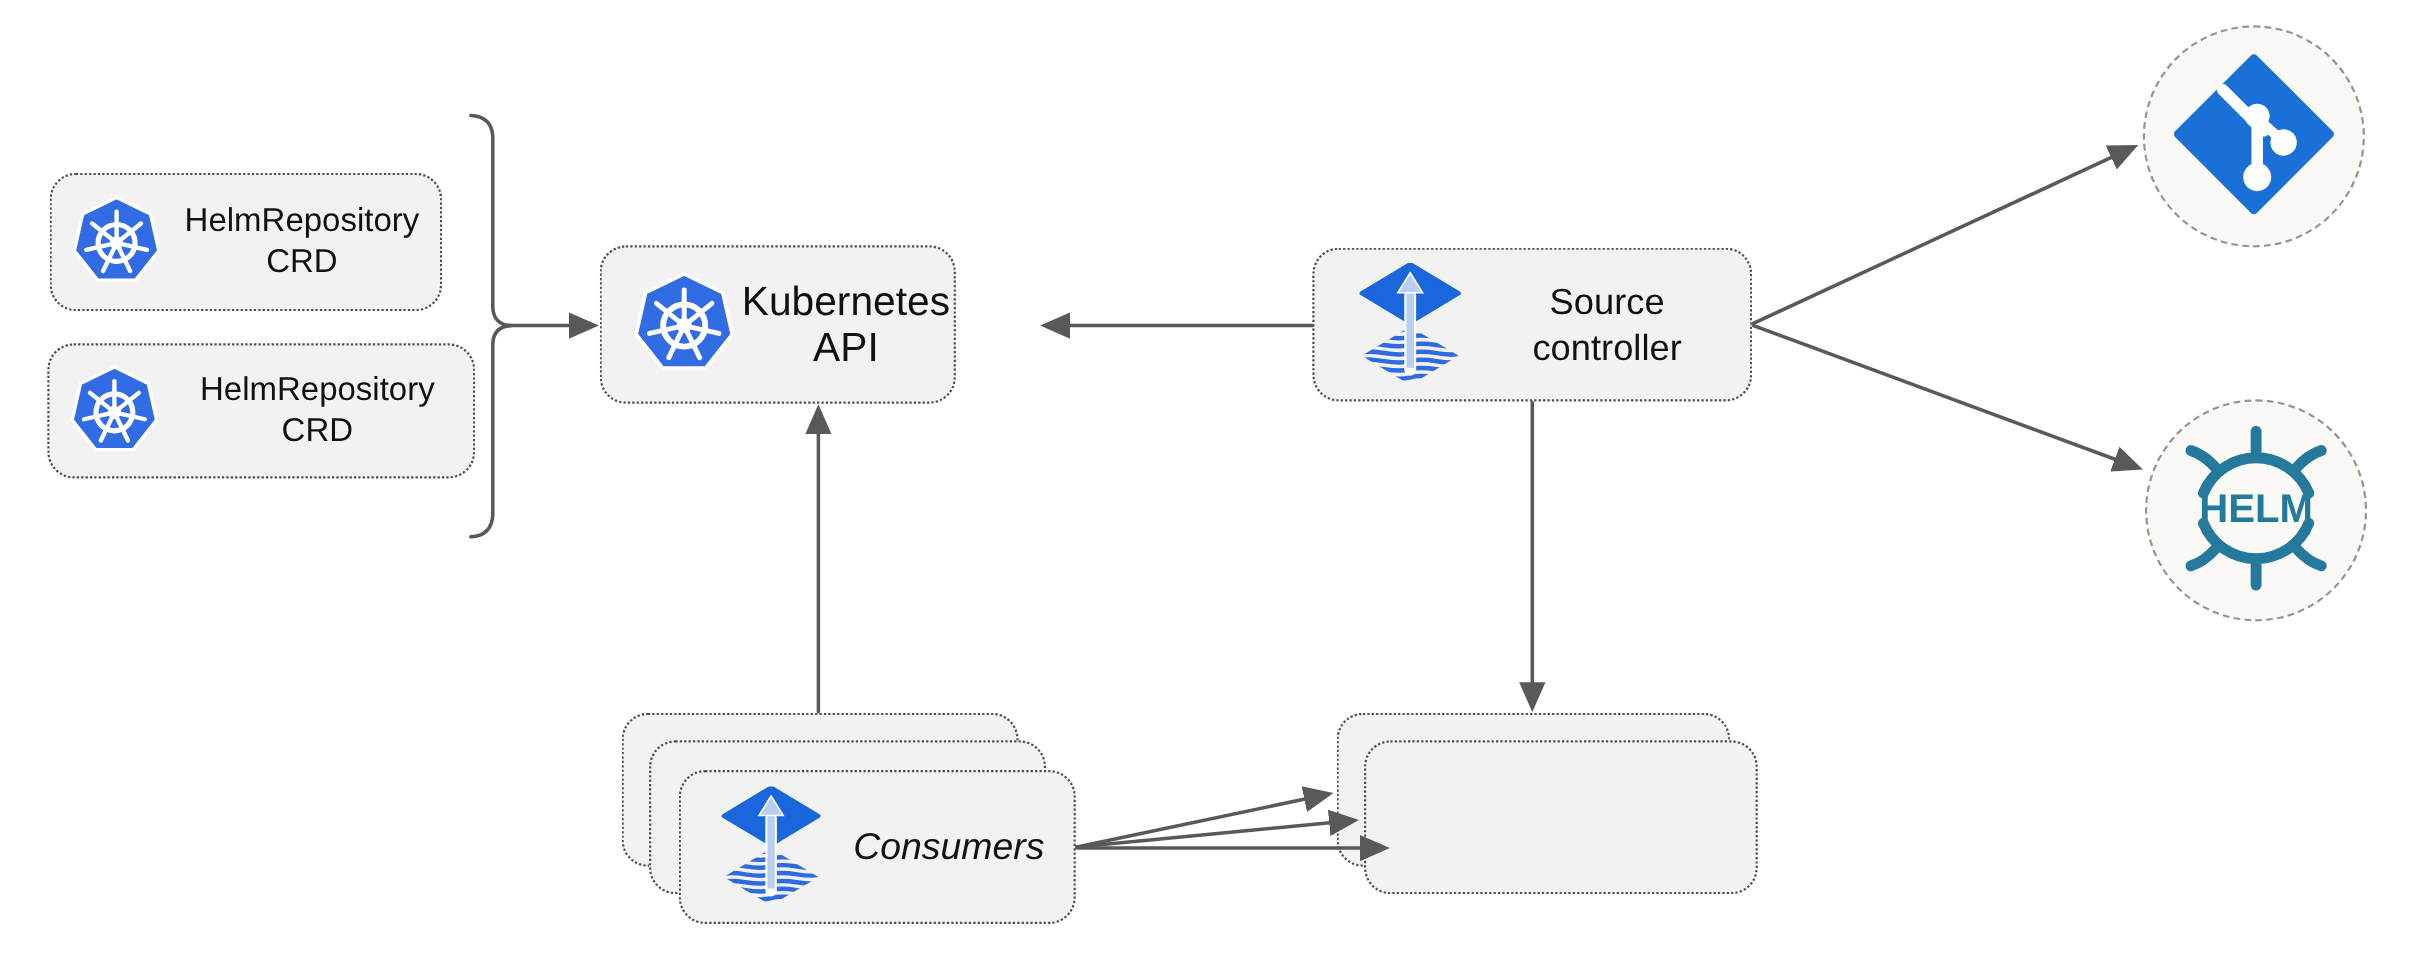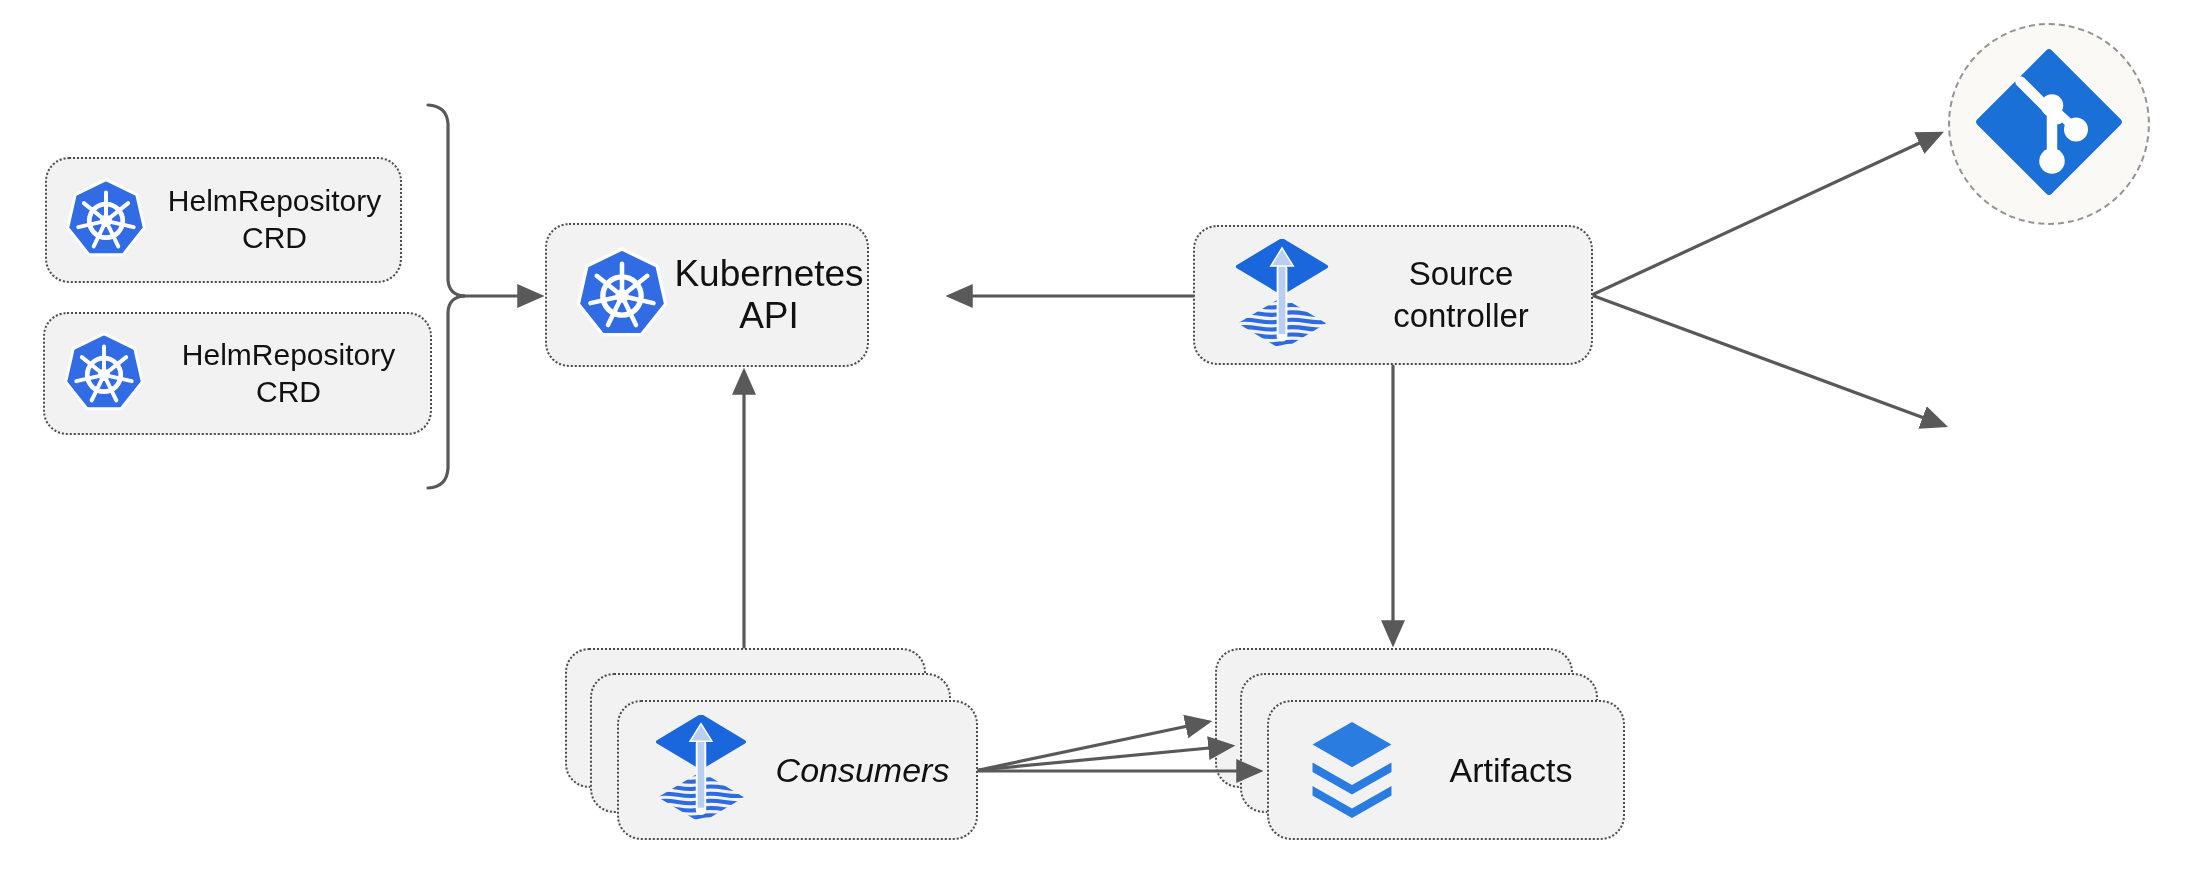--- a/index.html
+++ b/index.html
@@ -158,42 +158,42 @@
   </div>
 
   <div class="circle-node" style="left:1948px;top:23px;width:202px;height:202px;">
     <span class="icon">
       <svg width="150" height="150" viewBox="0 0 100 100">
           <use href="#git-logo"></use>
         </svg>
     </span>
   </div>
 
+  <div class="circle-node" style="left:1950px;top:363px;width:202px;height:202px;">
+    <span class="icon">
+      <svg width="152" height="152" viewBox="0 0 100 100">
+        <use href="#helm-logo"></use>
+        <text x="50" y="58" text-anchor="middle" font-size="24" font-weight="bold" style="fill:var(--helm-teal);font-family:'Liberation Sans',sans-serif">HELM</text>
+      </svg>
+    </span>
+  </div>
 
   <div class="stack-card" style="left:565px;top:648px;width:361px;height:140px;"></div>
   <div class="stack-card" style="left:590px;top:673px;width:361px;height:140px;"></div>
   <div class="node" style="left:617px;top:700px;width:361px;height:140px;font-style:italic;">
     <span class="icon" style="margin-left:34px;">
       <svg width="96" height="110" viewBox="0 0 100 115">
           <use href="#flux-logo"></use>
         </svg>
     </span>
     <span class="label stack-label">Consumers</span>
   </div>
 
   <div class="stack-card" style="left:1215px;top:648px;width:358px;height:140px;"></div>
   <div class="stack-card" style="left:1240px;top:673px;width:358px;height:140px;"></div>
-  <div class="node" style="left:1267px;top:700px;width:358px;height:140px;">
-    <span class="icon" style="margin-left:36px;">
-      <svg width="94" height="104" viewBox="0 0 100 110">
-          <use href="#layers-logo"></use>
-        </svg>
-    </span>
-    <span class="label stack-label">Artifacts</span>
-  </div>
 
   <svg id="edge-layer" viewBox="0 0 2198 878">
     <defs>
       <marker id="ah" viewBox="0 0 10 10" refX="8" refY="5" markerWidth="8.5" markerHeight="8.5" orient="auto">
         <path d="M0,0.6 L10,5 L0,9.4 Z" style="fill:var(--arrow-gray)"></path>
       </marker>
     </defs>
 
     <path class="edge" d="M428,105 Q447,106 448,124 L448,280 Q449,295 464,296"></path>
     <path class="edge" d="M428,488 Q447,487 448,468 L448,312 Q449,297 464,296"></path>

